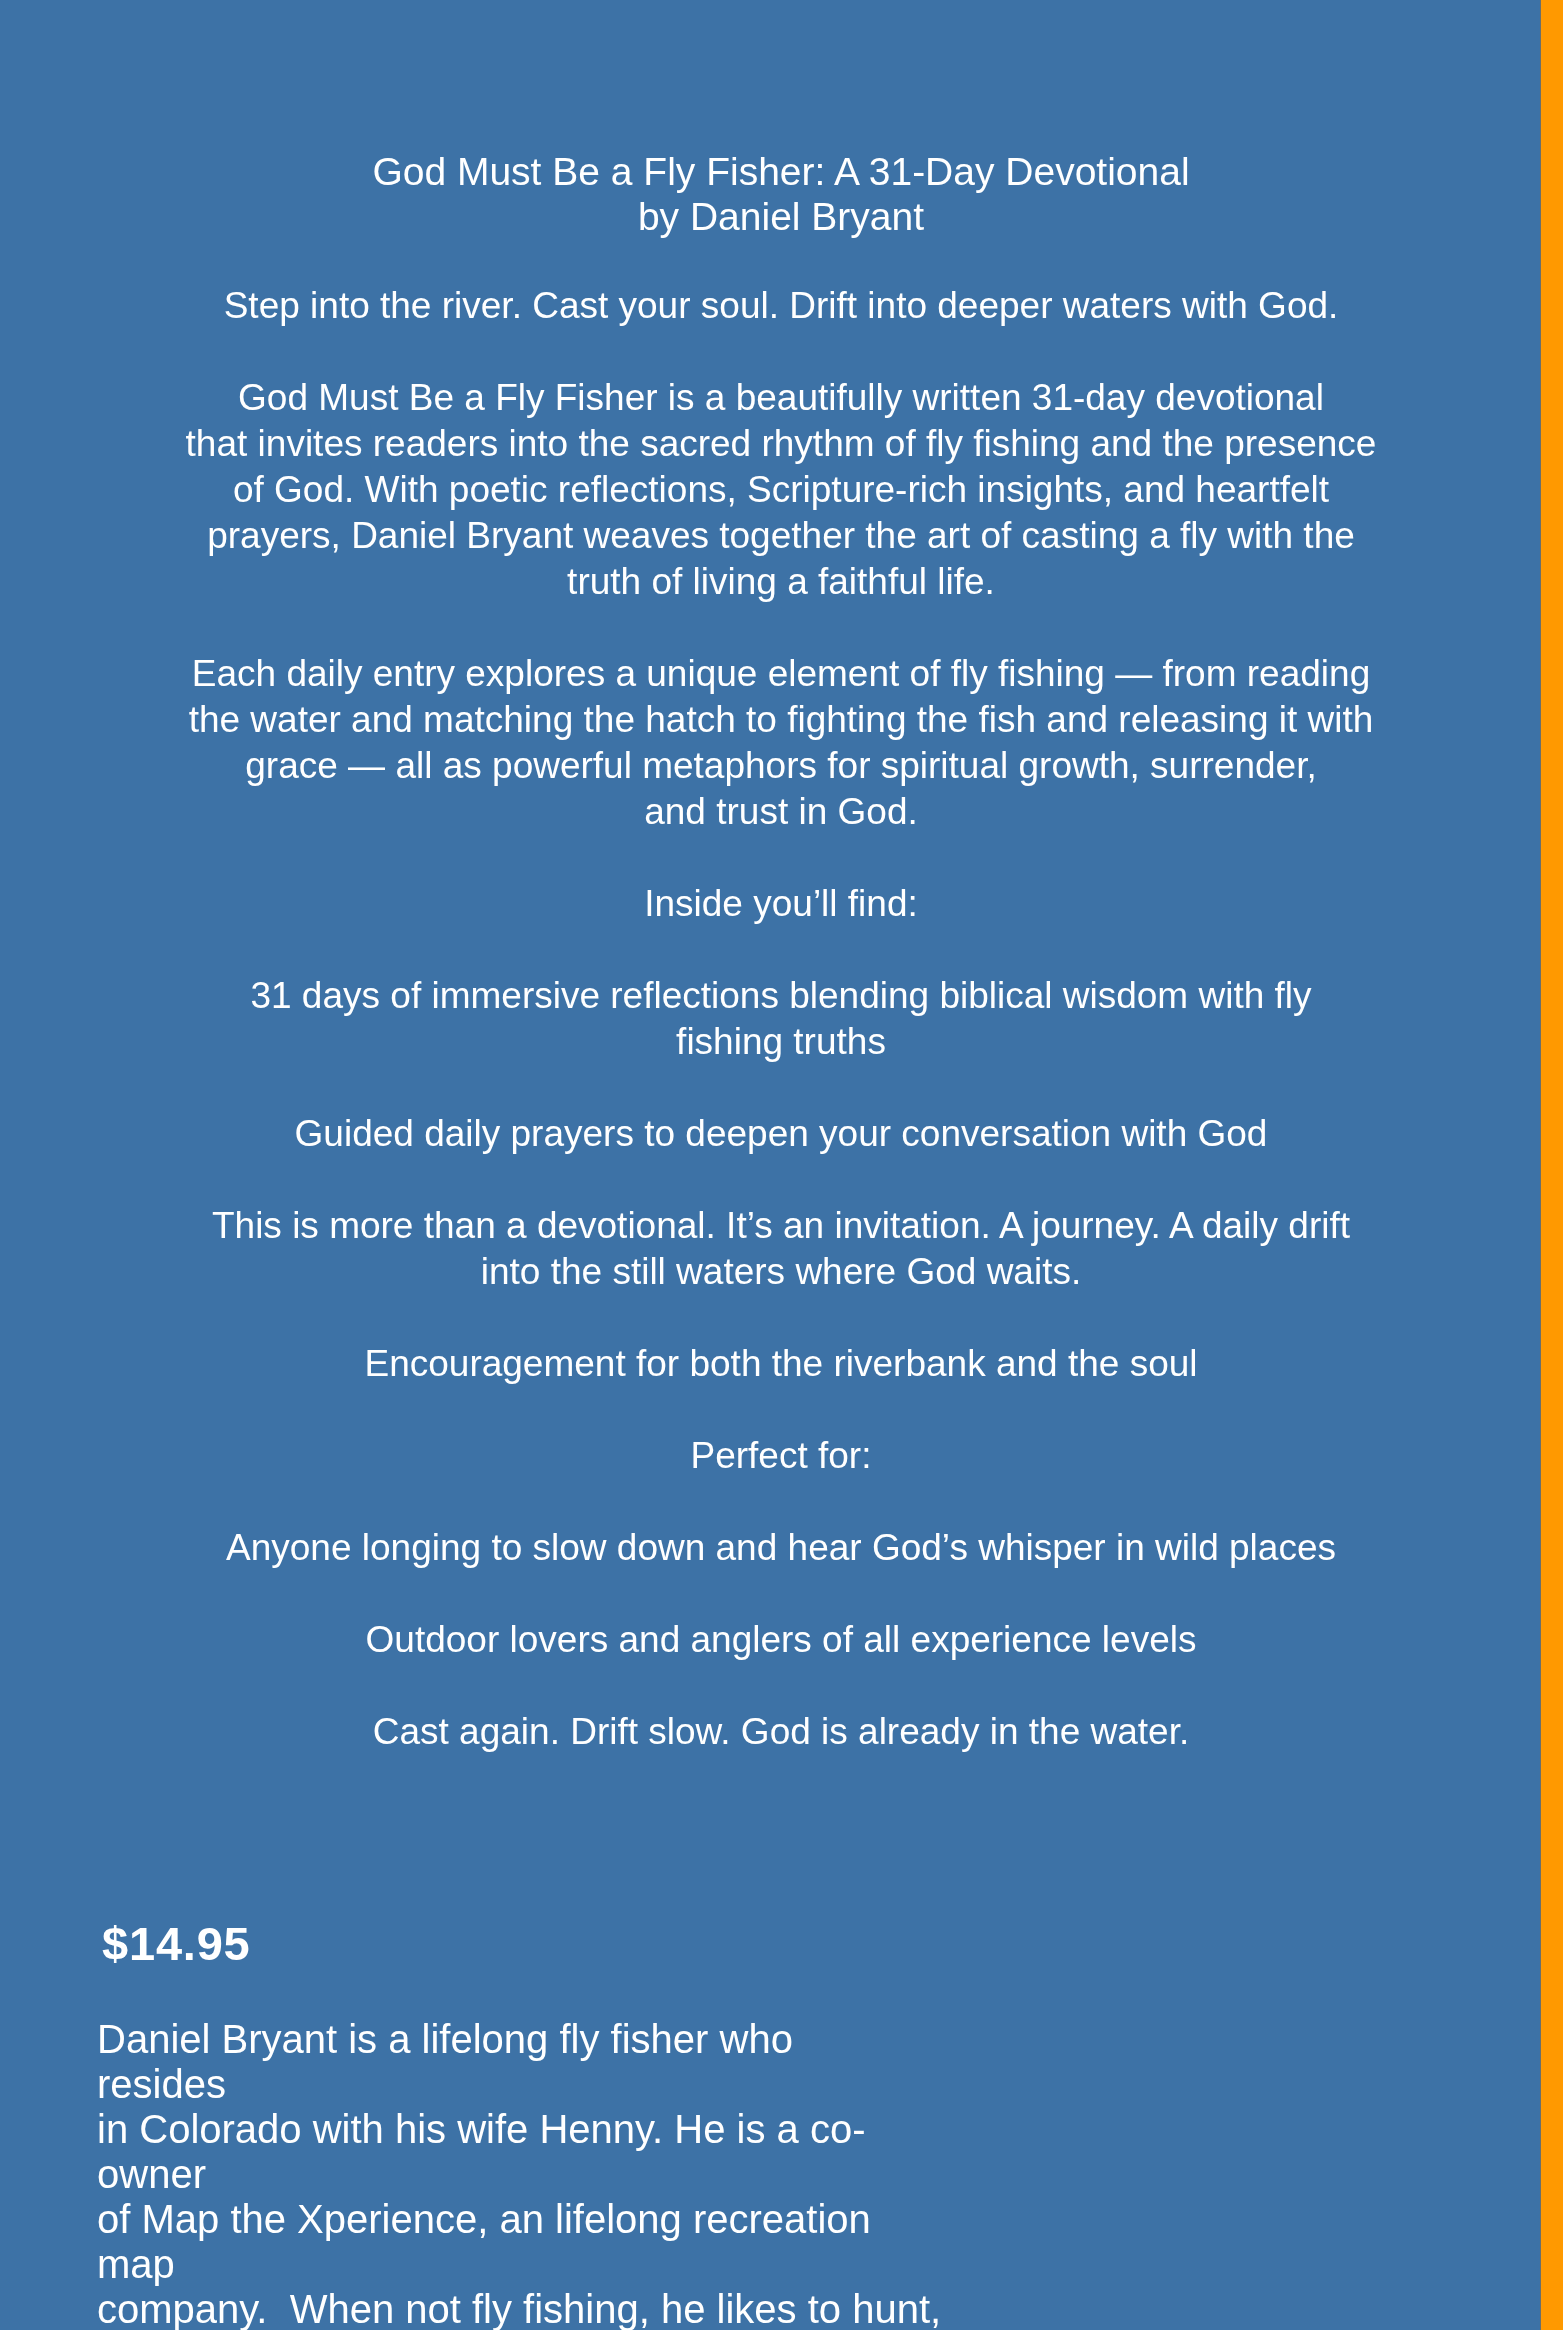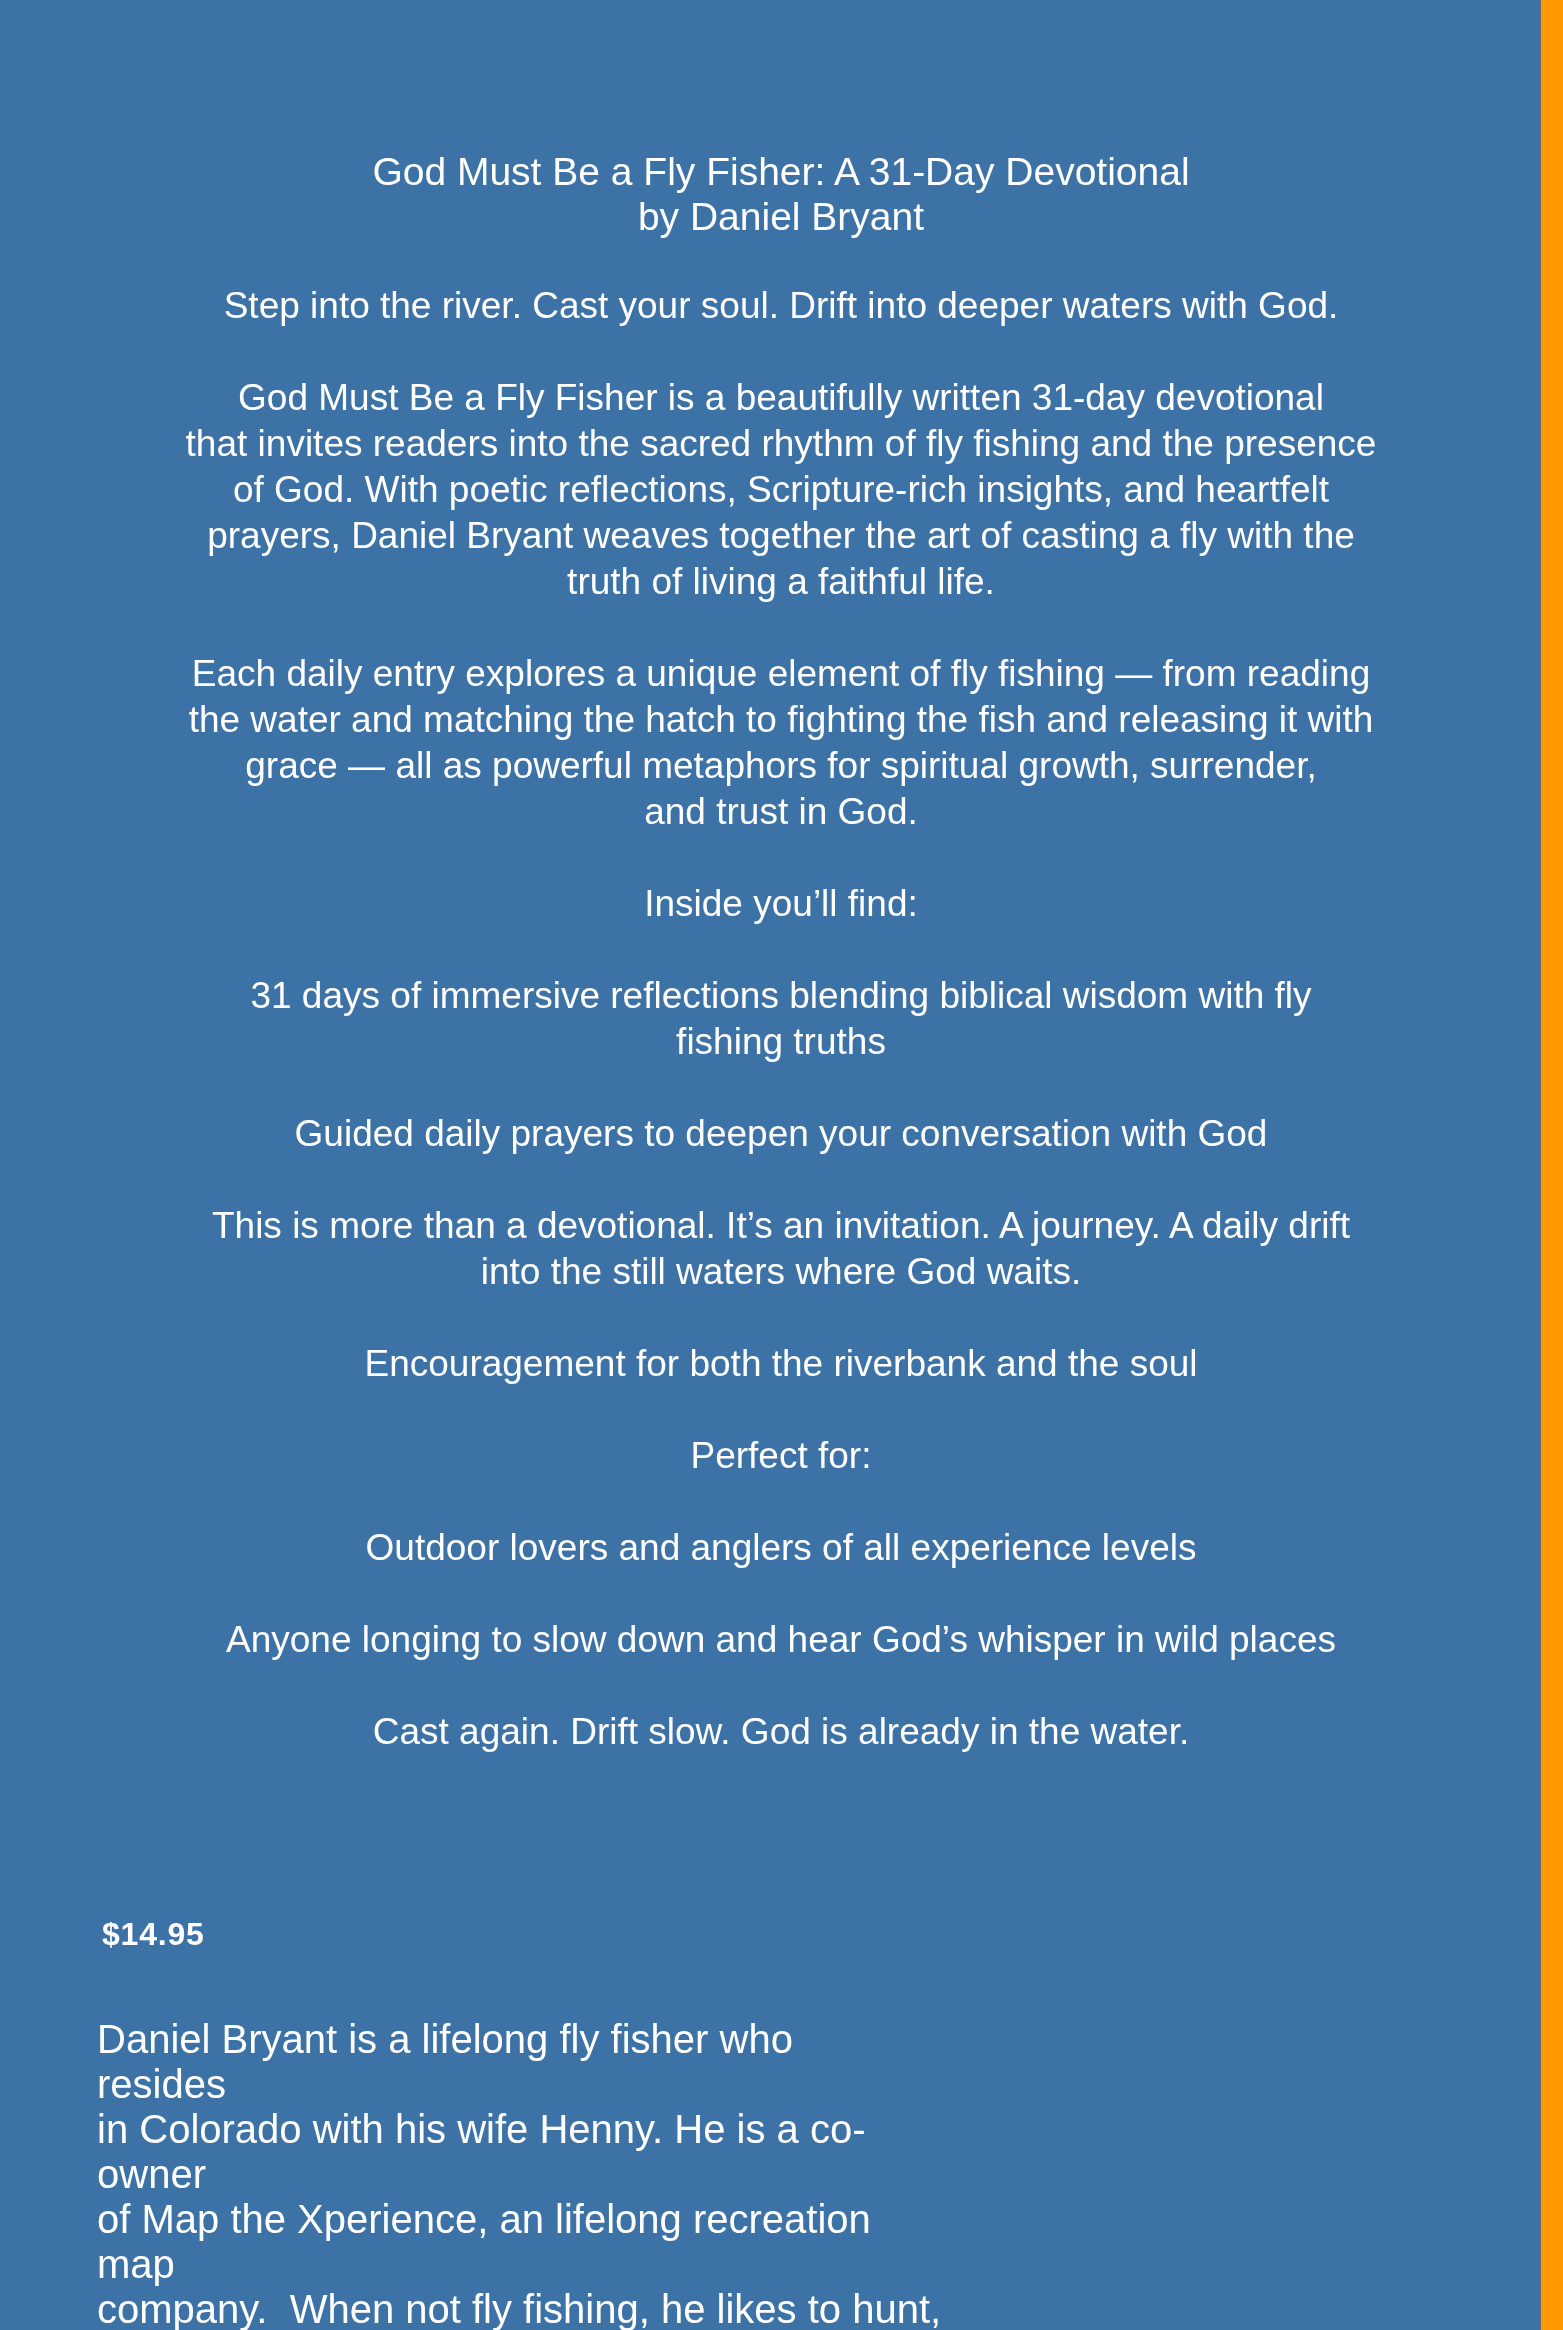--- a/index.html
+++ b/index.html
@@ -43,21 +43,21 @@
       line-height: 45px;
       margin-bottom: 44px;
     }
     .blurb .gap {
       margin-bottom: 46px;
     }
     .price {
       position: absolute;
       left: 102px;
       top: 1916px;
-      font-size: 32px;
+      font-size: 47px;
       font-weight: bold;
       letter-spacing: 0.8px;
     }
     .bio {
       position: absolute;
       left: 97px;
       top: 2017px;
       width: 789px;
       font-size: 40px;
       line-height: 45px;
@@ -106,22 +106,22 @@
     <p>This is more than a devotional. It’s an invitation. A journey. A daily drift</p>
     <p>into the still waters where God waits.</p>
   </div>
 
   <div class="gap">
     <p>Encouragement for both the riverbank and the soul</p>
   </div>
 
   <p class="gap">Perfect for:</p>
 
+  <p class="gap">Anyone longing to slow down and hear God’s whisper in wild places</p>
   <p class="gap">Outdoor lovers and anglers of all experience levels</p>
-  <p class="gap">Anyone longing to slow down and hear God’s whisper in wild places</p>
 
   <p>Cast again. Drift slow. God is already in the water.</p>
 </div>
 
 <div class="price">$14.95</div>
 
 <div class="bio">
   <p>Daniel Bryant is a lifelong fly fisher who resides</p>
   <p>in Colorado with his wife Henny. He is a co-owner</p>
   <p>of Map the Xperience, an lifelong recreation map</p>

